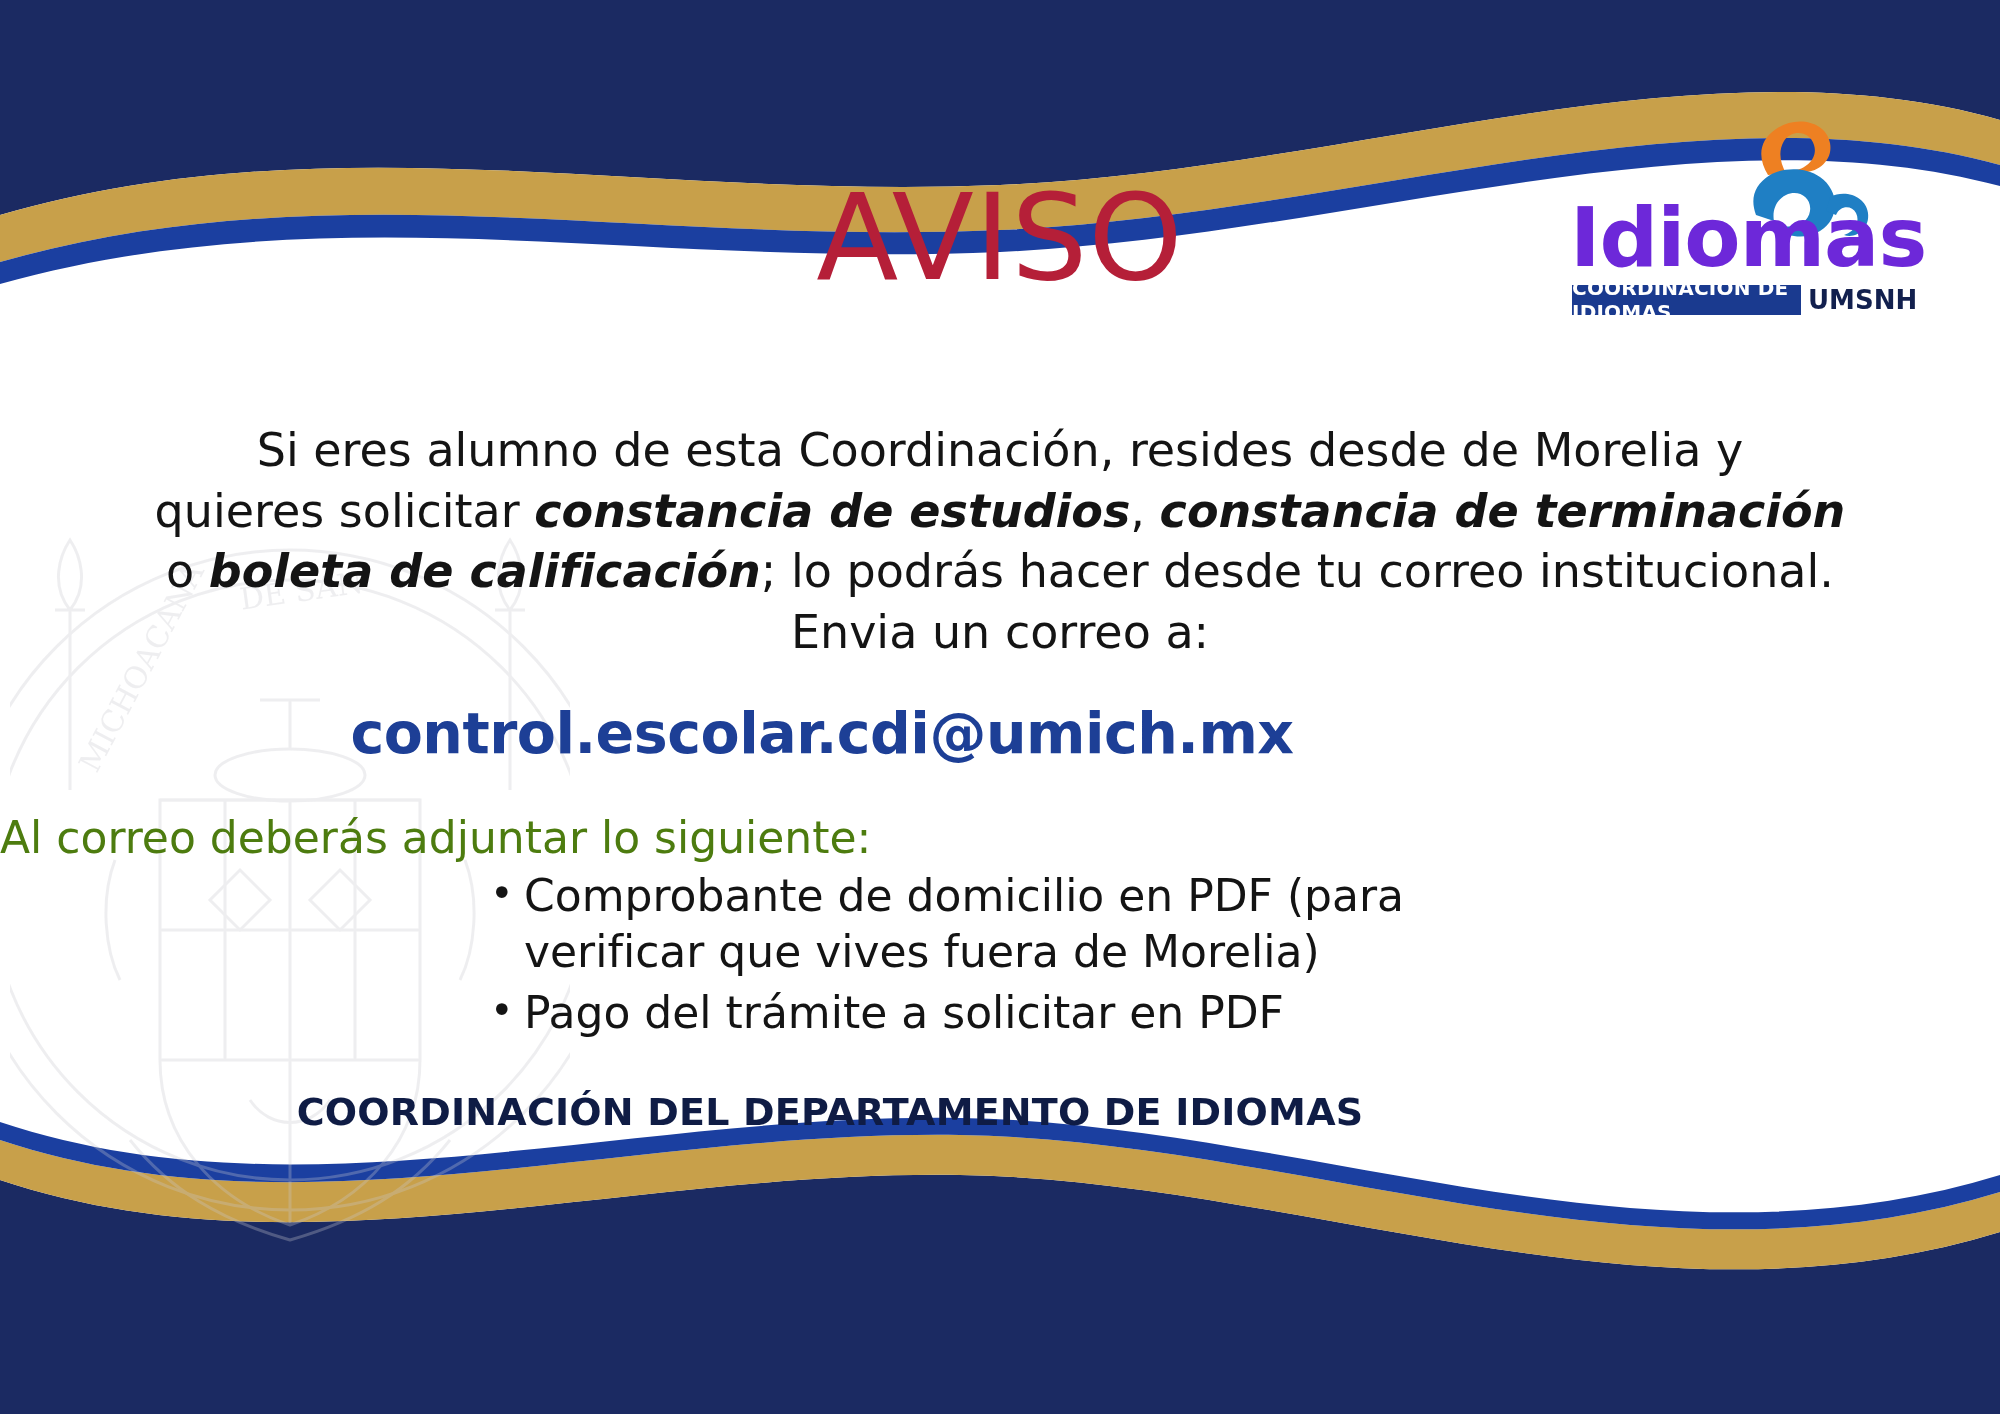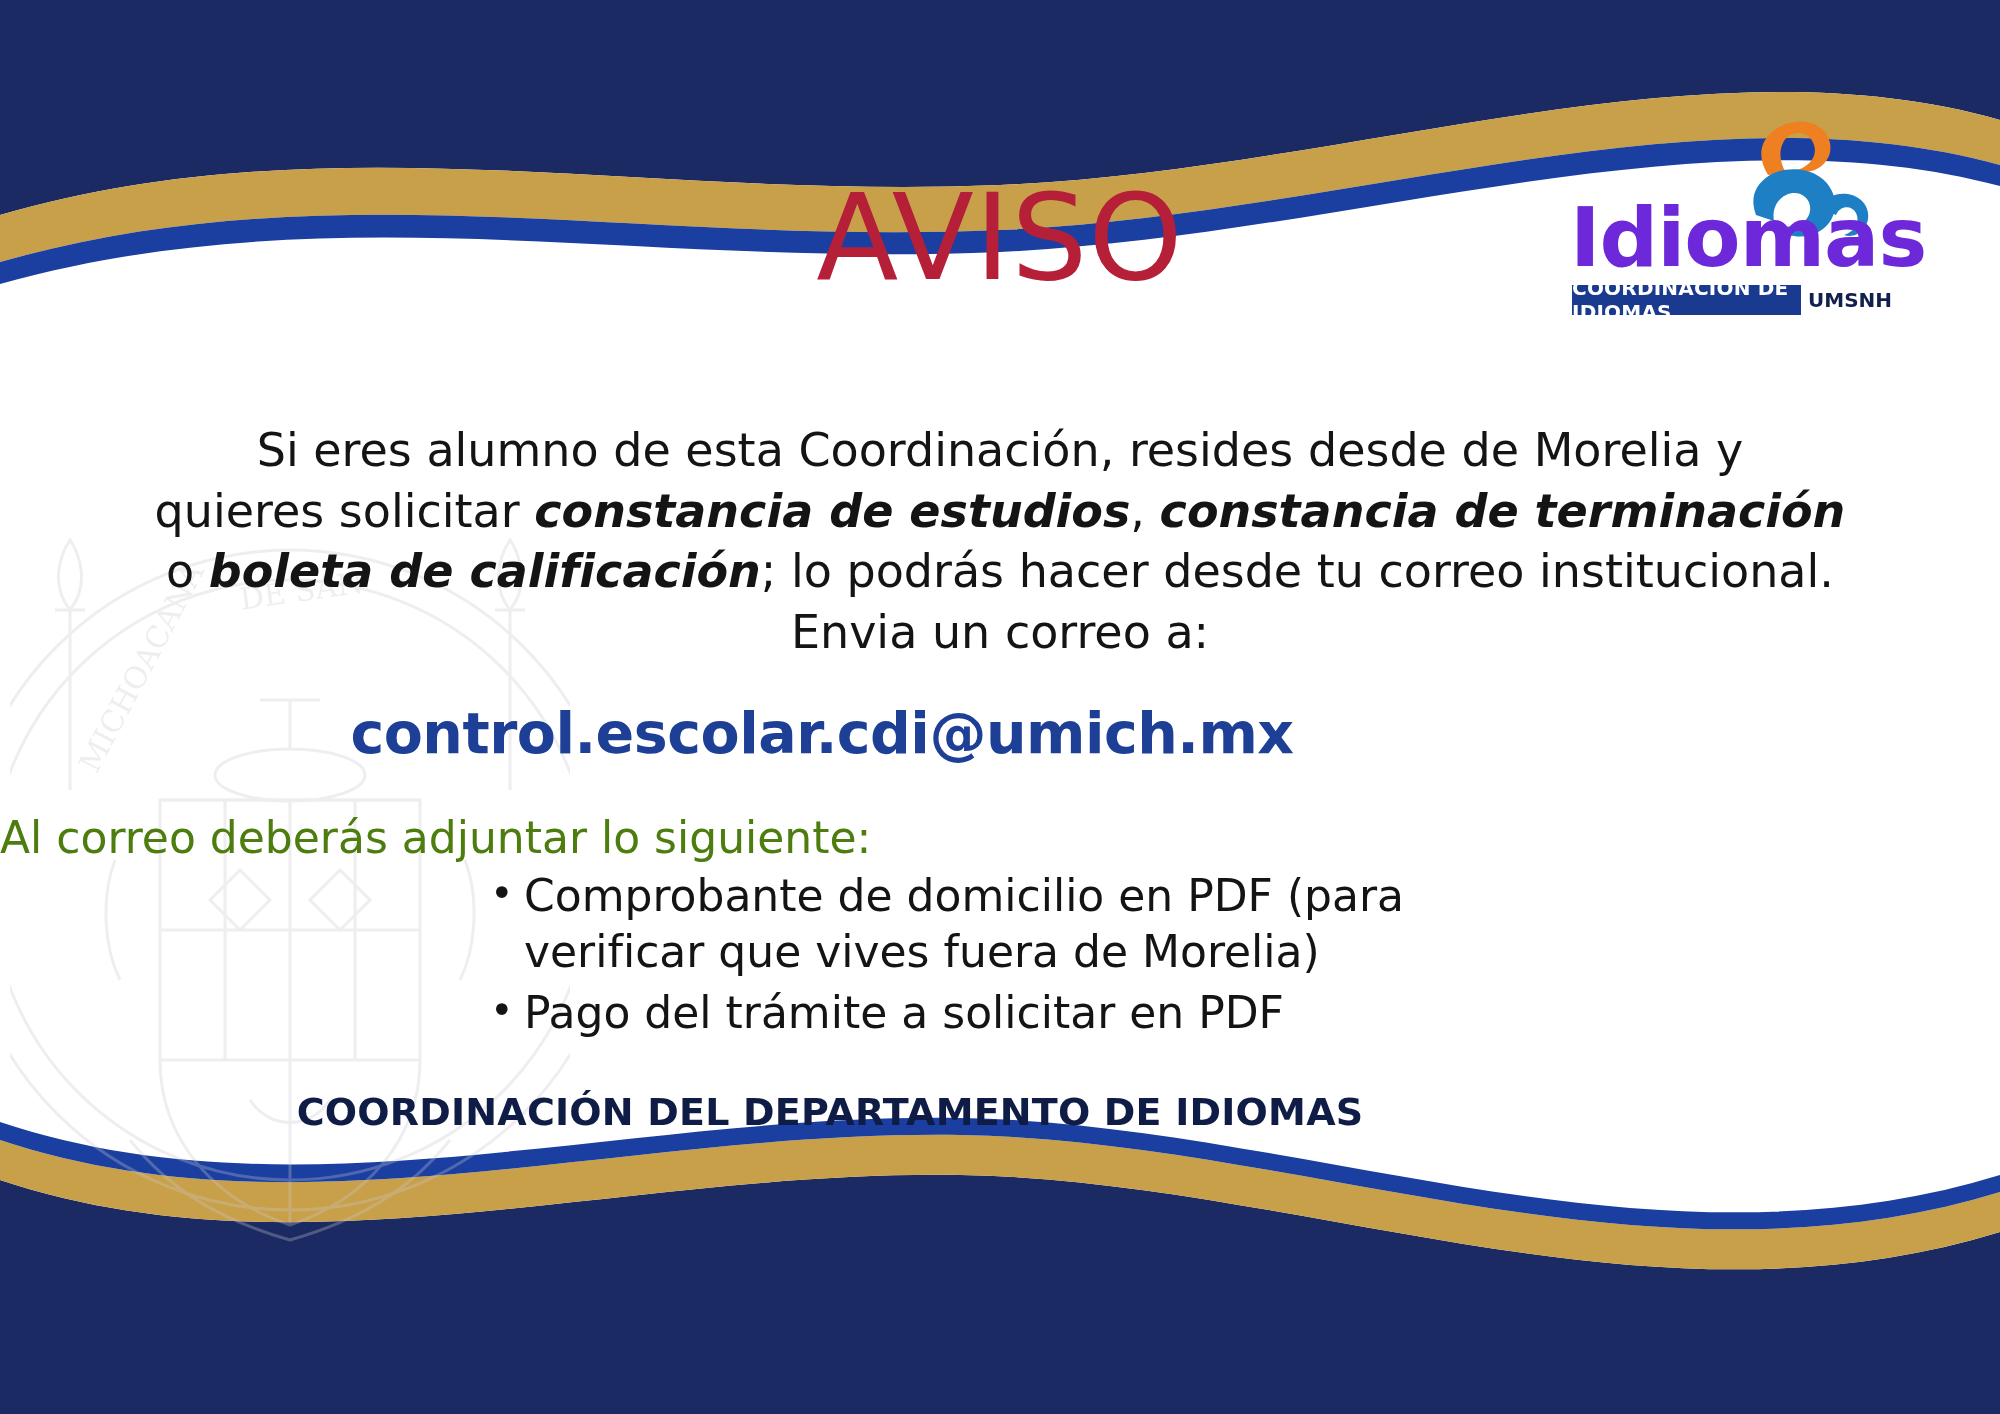--- a/index.html
+++ b/index.html
@@ -101,21 +101,21 @@
     align-items: center;
     justify-content: center;
   }
   .logo-umsnh {
     position: absolute;
     left: 238px;
     top: 170px;
     height: 30px;
     display: flex;
     align-items: center;
-    font-size: 20px;
+    font-size: 26px;
     font-weight: 700;
     color: #12204e;
     letter-spacing: 0px;
   }
 
   .body-text {
     position: absolute;
     left: 120px;
     top: 420px;
     width: 1760px;

